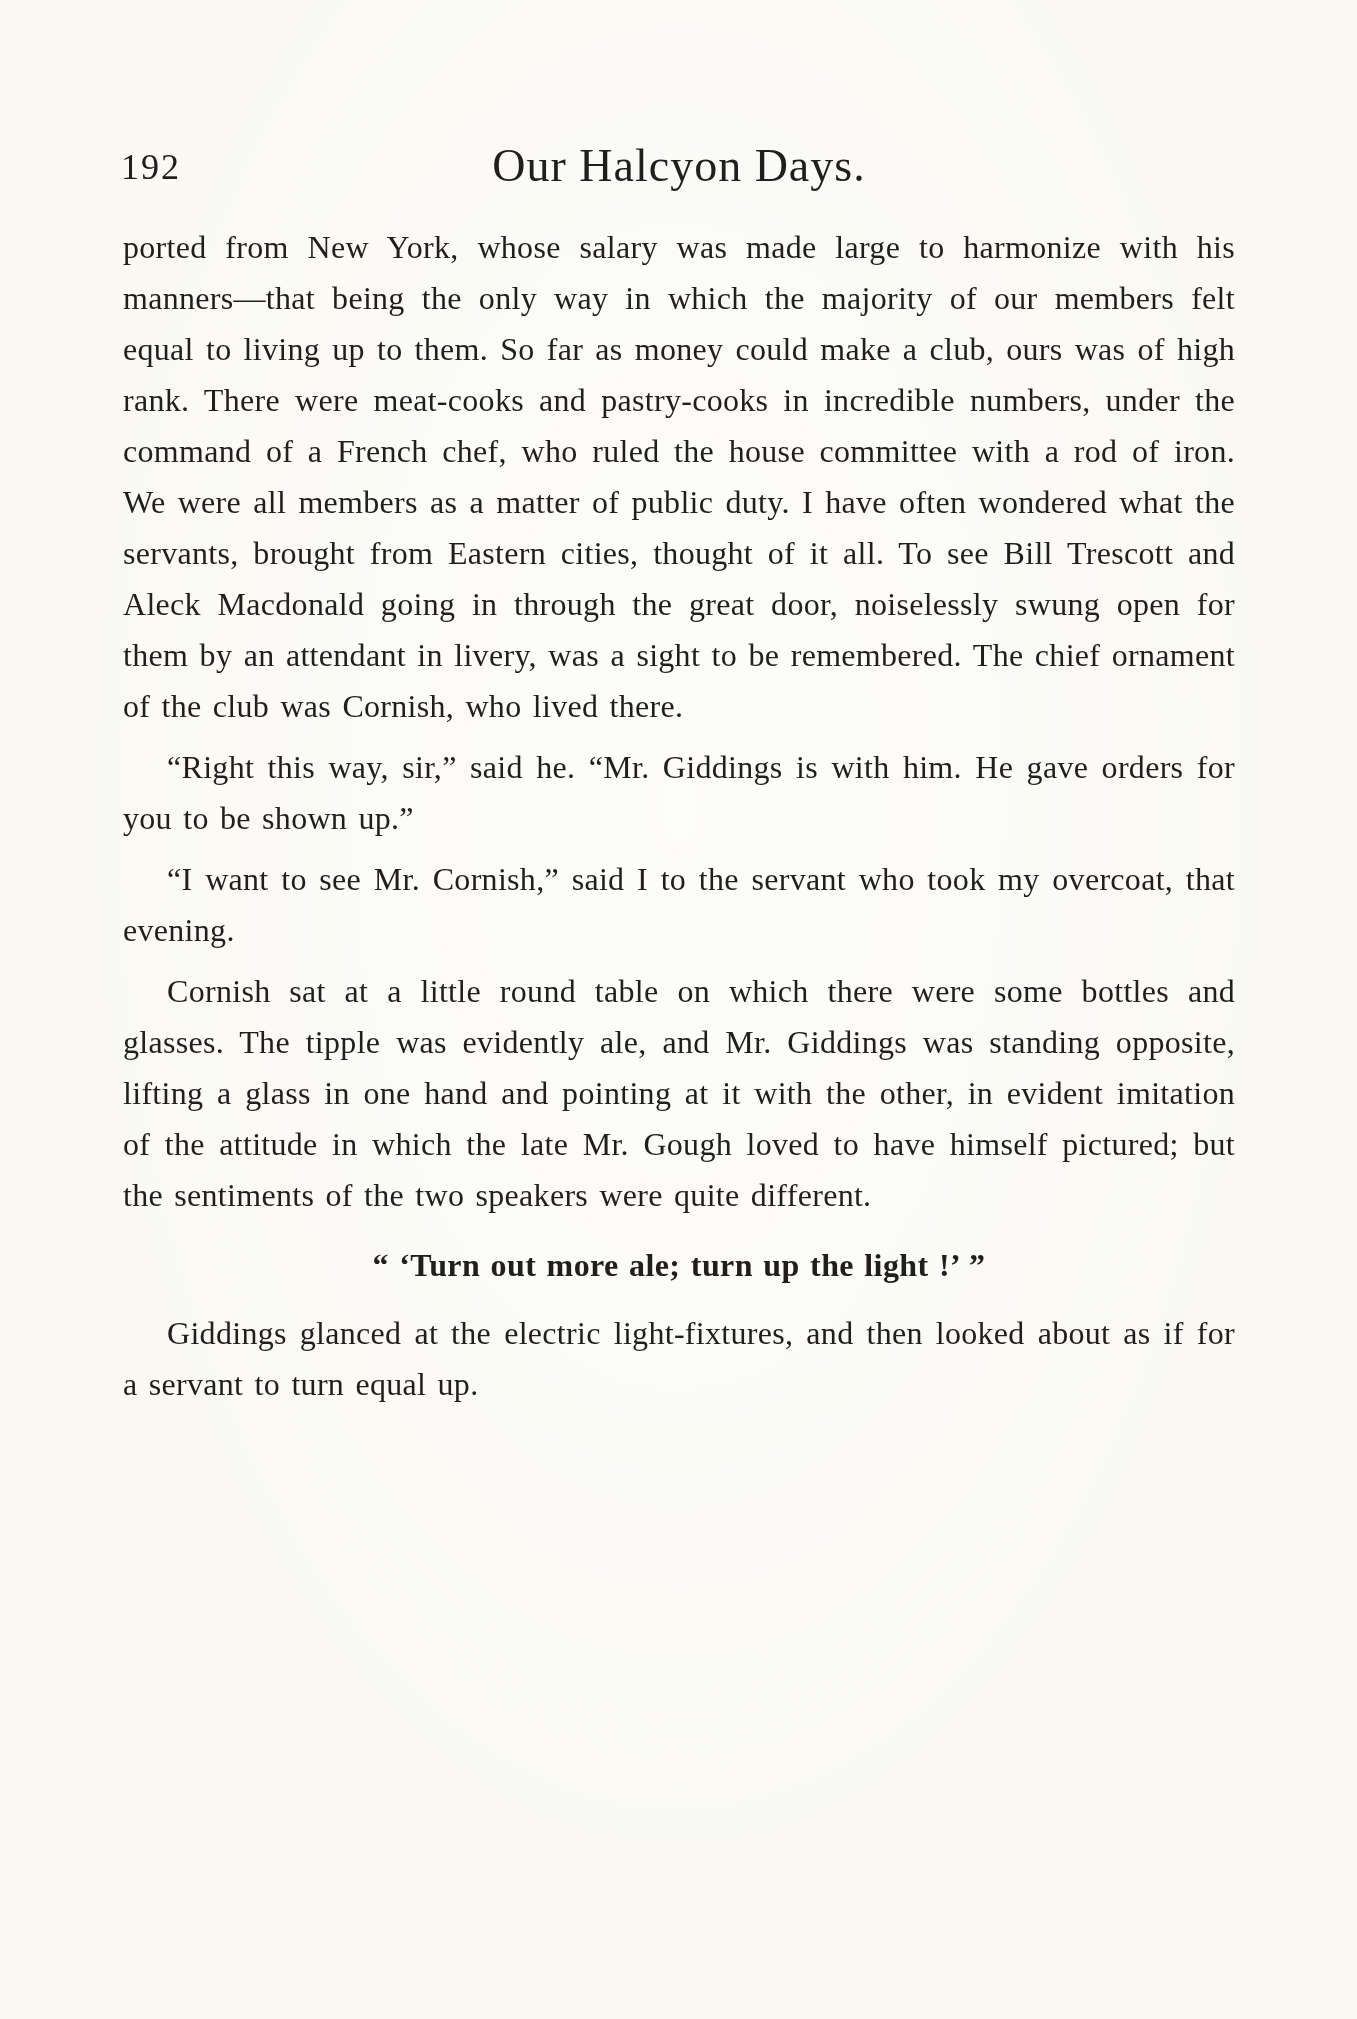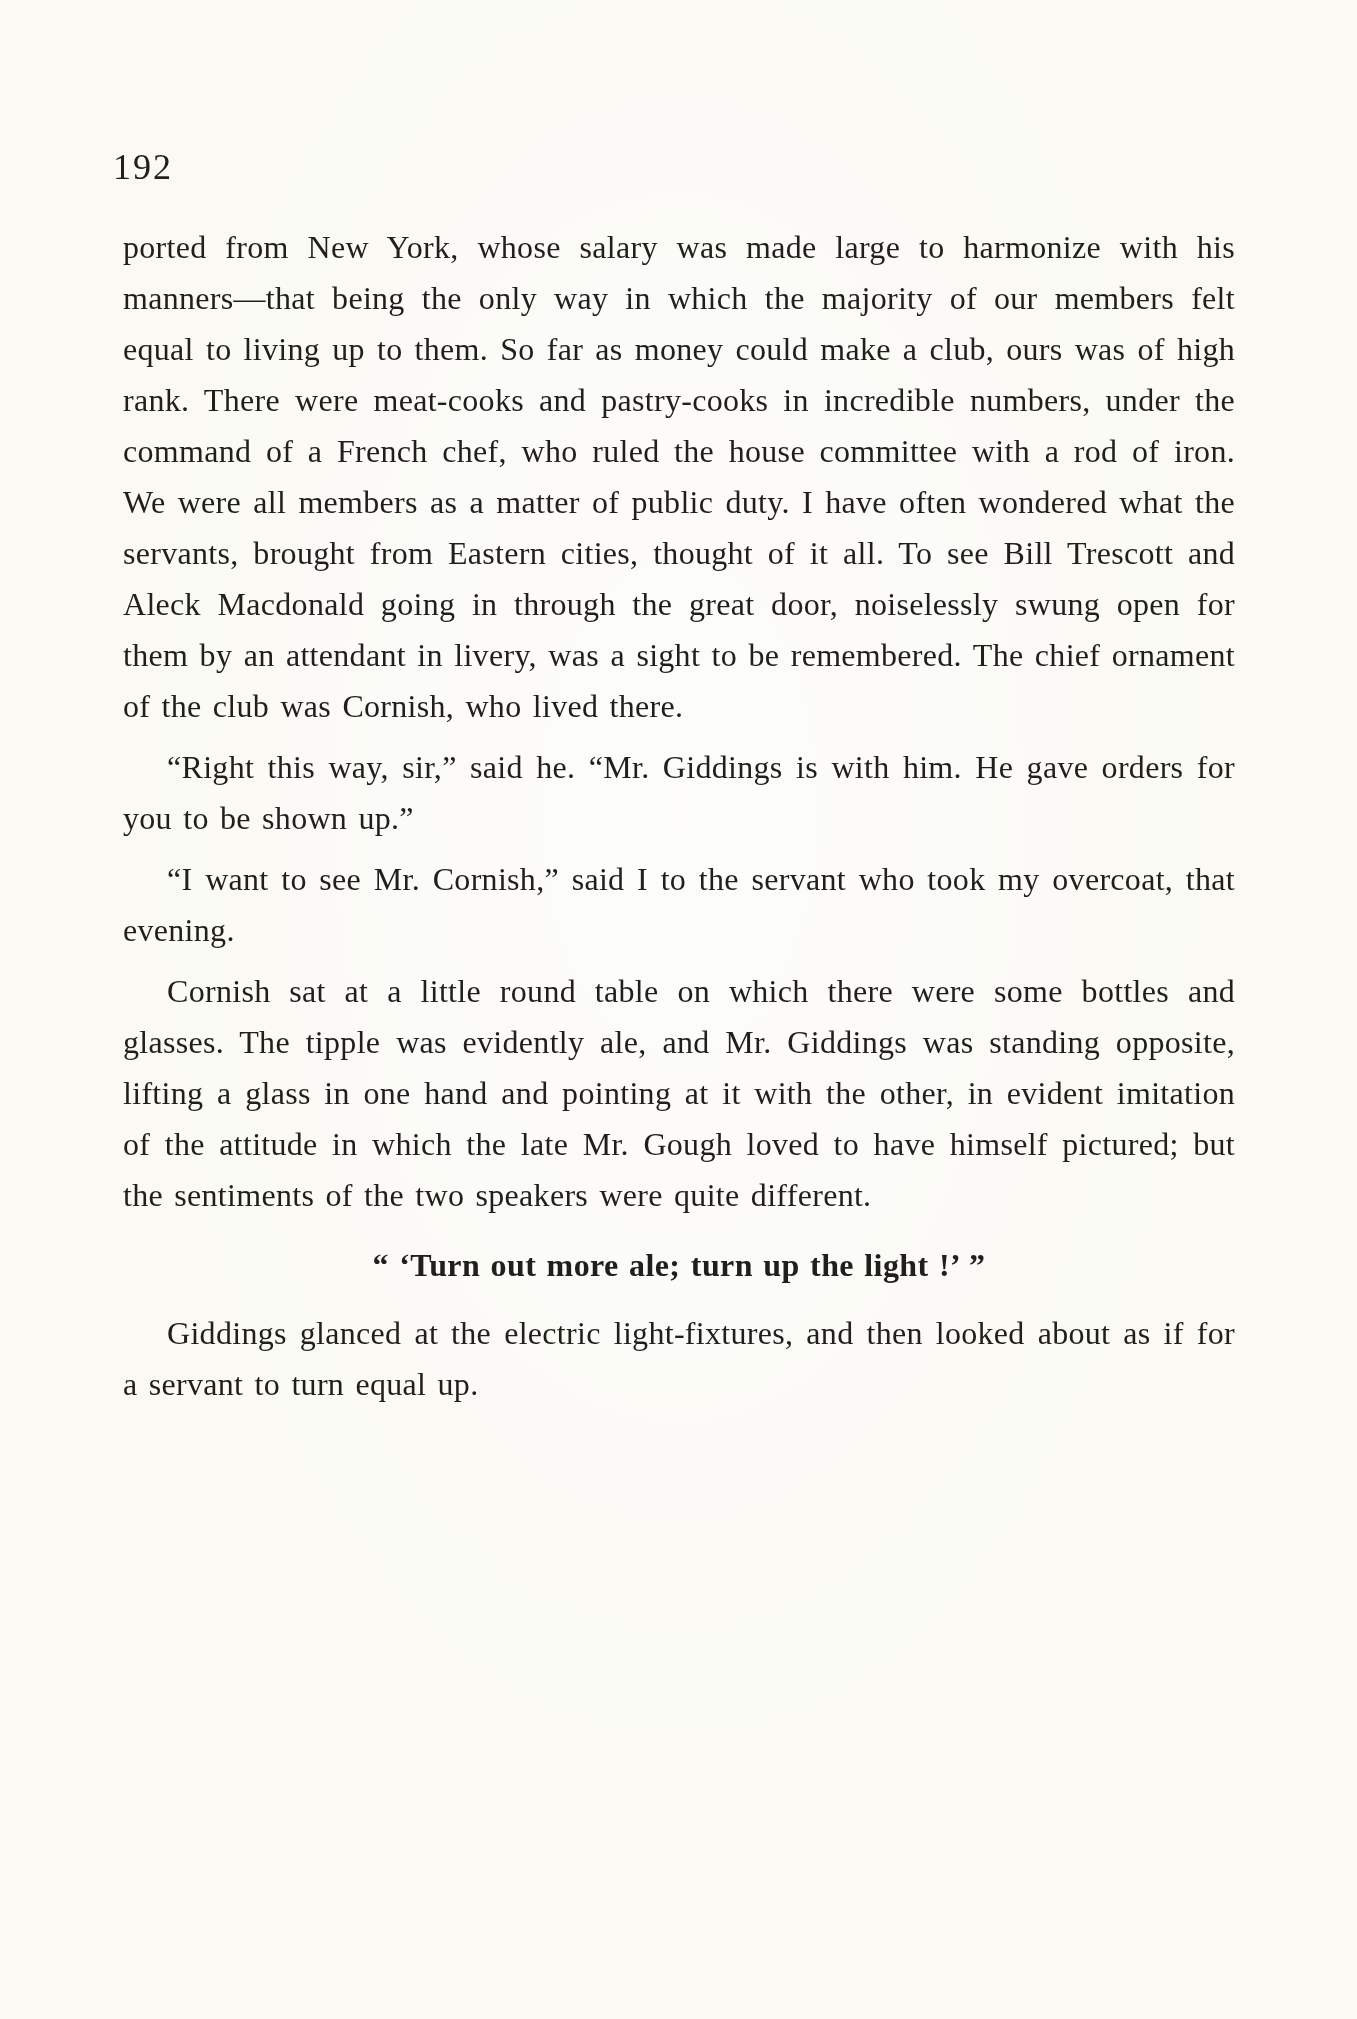--- a/index.html
+++ b/index.html
@@ -24,21 +24,21 @@
       radial-gradient(ellipse at 50% 40%, rgba(255,255,255,0.6) 0%, rgba(0,0,0,0.0) 70%),
       #faf9f3;
   }
   .page-header {
     position: relative;
     height: 64px;
     margin-bottom: 30px;
   }
   .page-number {
     position: absolute;
-    left: 0;
+    left: 8px;
     bottom: 4px;
     font-size: 36px;
     letter-spacing: 2px;
     text-align: center;
   }
   .running-title {
     position: absolute;
     left: 0;
     right: 0;
     bottom: 0;
@@ -69,20 +69,21 @@
     word-spacing: 2px;
   }
 </style>
 </head>
 <body>
 
 <div class="scan-page">
 
   <header class="page-header">
     <span class="page-number">192</span>
+    <span class="running-title">Our Halcyon Days.</span>
   </header>
 
   <main class="page-body">
 
     <p class="para">ported from New York, whose salary was made large to harmonize with his manners—that being the only way in which the majority of our members felt equal to living up to them. So far as money could make a club, ours was of high rank. There were meat-cooks and pastry-cooks in incredible numbers, under the command of a French chef, who ruled the house committee with a rod of iron. We were all members as a matter of public duty. I have often wondered what the servants, brought from Eastern cities, thought of it all. To see Bill Trescott and Aleck Macdonald going in through the great door, noiselessly swung open for them by an attendant in livery, was a sight to be remembered. The chief ornament of the club was Cornish, who lived there.</p>
 
     <p class="para indent">“Right this way, sir,” said he. “Mr. Giddings is with him. He gave orders for you to be shown up.”</p>
 
     <p class="para indent">“I want to see Mr. Cornish,” said I to the servant who took my overcoat, that evening.</p>
 

